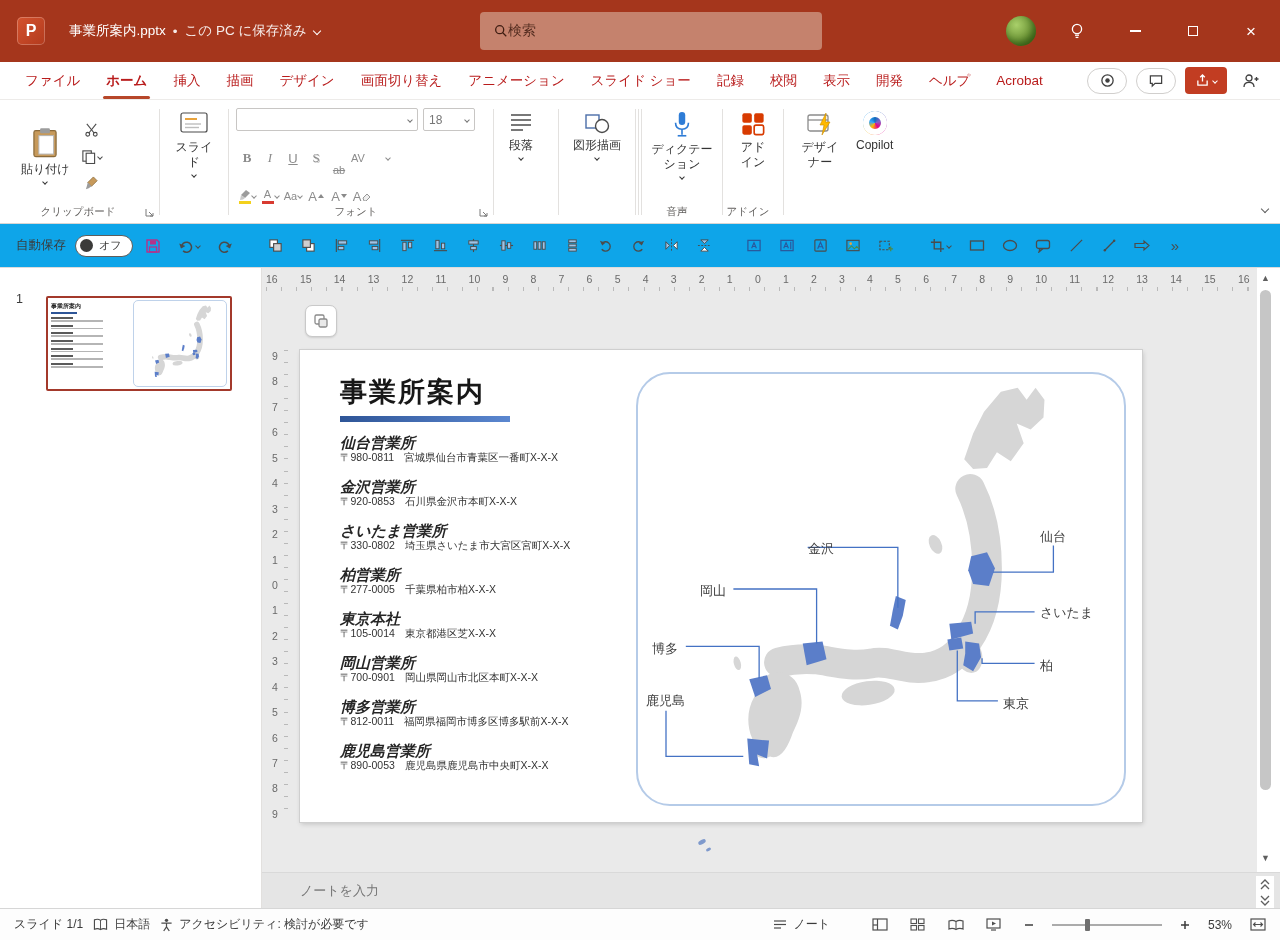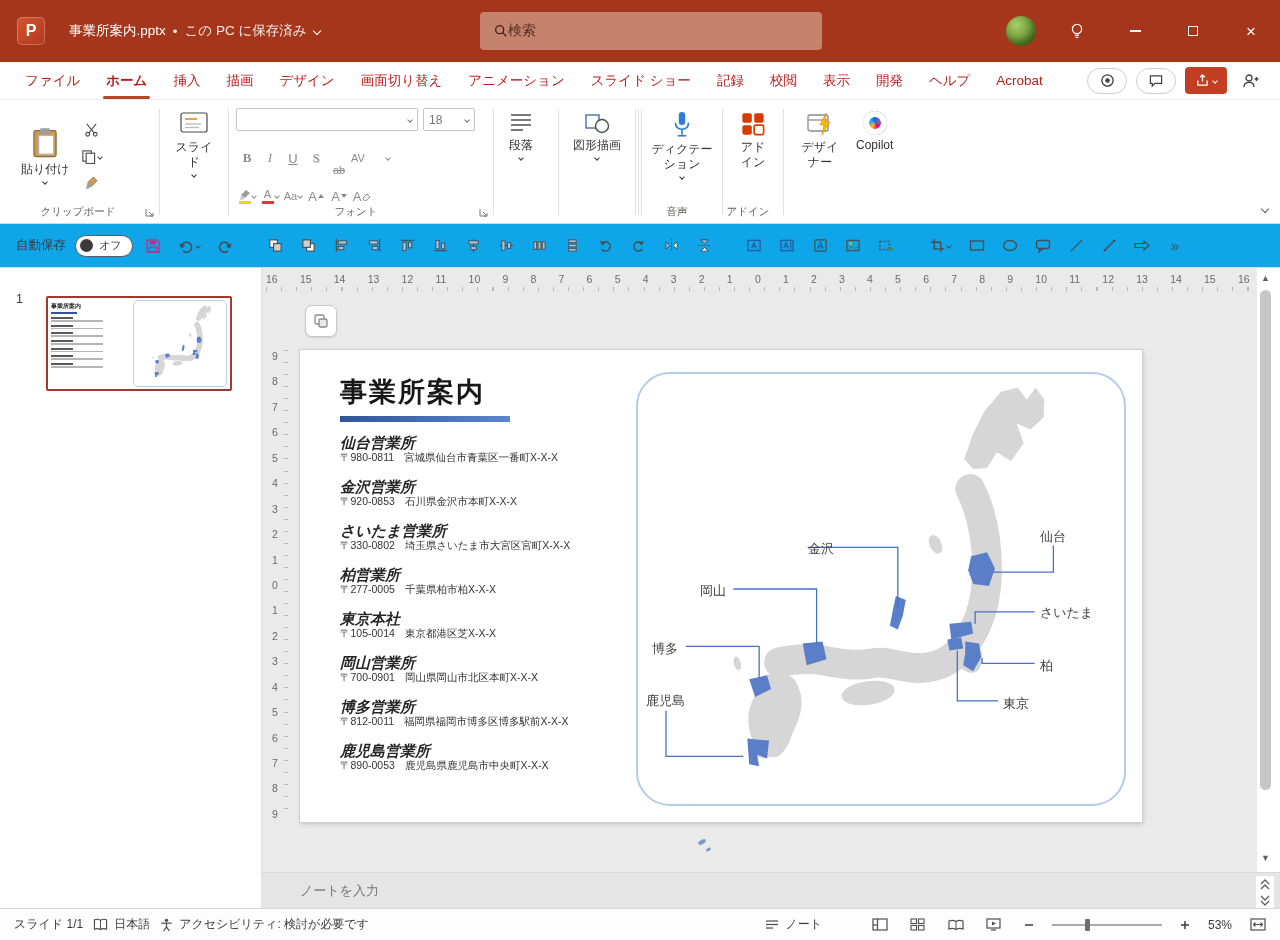--- a/index.html
+++ b/index.html
@@ -881,21 +881,21 @@
     <span style="width:10px;"></span>
     <button class="sitem">
       <svg width="13" height="14" viewBox="0 0 14 15">
           <circle cx="7" cy="2.5" r="1.8" fill="#4b4b4b"></circle>
           <path d="M1.5,5.5 h11 M7,5.5 v4 M7,9.5 l-3,4.5 M7,9.5 l3,4.5" fill="none" stroke="#4b4b4b" stroke-width="1.3"></path>
         </svg>
       <span>アクセシビリティ: 検討が必要です</span>
     </button>
 
     <div class="sb-right">
-      <button class="sitem" style="margin-right:32px;justify-content:space-between;">
+      <button class="sitem" style="margin-right:24px;justify-content:space-between;">
         <svg width="14" height="12" viewBox="0 0 14 12">
             <line x1="1" y1="2" x2="13" y2="2" stroke="#4b4b4b" stroke-width="1.2"></line>
             <line x1="1" y1="5.5" x2="13" y2="5.5" stroke="#4b4b4b" stroke-width="1.2"></line>
             <line x1="1" y1="9" x2="8" y2="9" stroke="#4b4b4b" stroke-width="1.2"></line>
           </svg>
         <span>ノート</span>
       </button>
       <button class="viewbtn">
           <svg width="16" height="13" viewBox="0 0 16 13">
             <rect x="1" y="1" width="14" height="11" fill="none" stroke="#4f4f4f" stroke-width="1.2"></rect>

